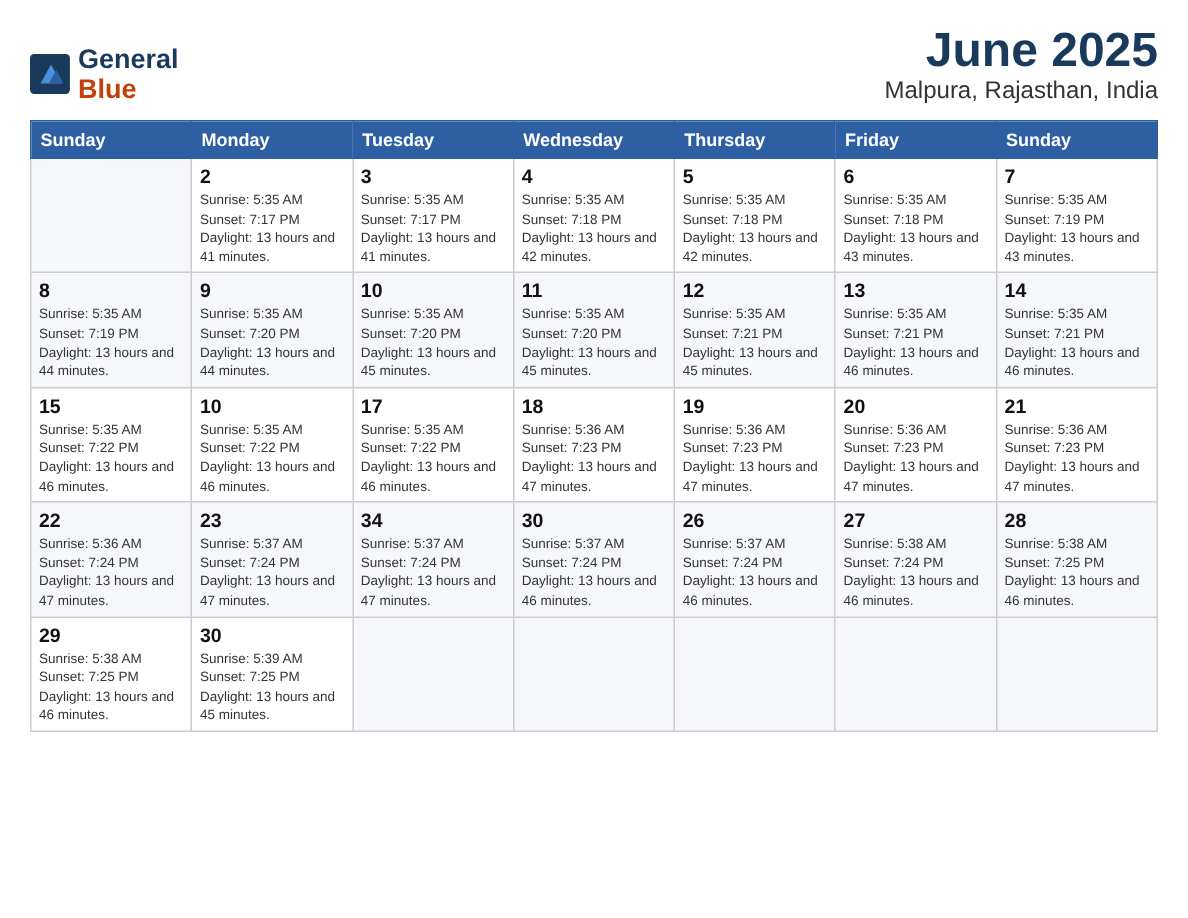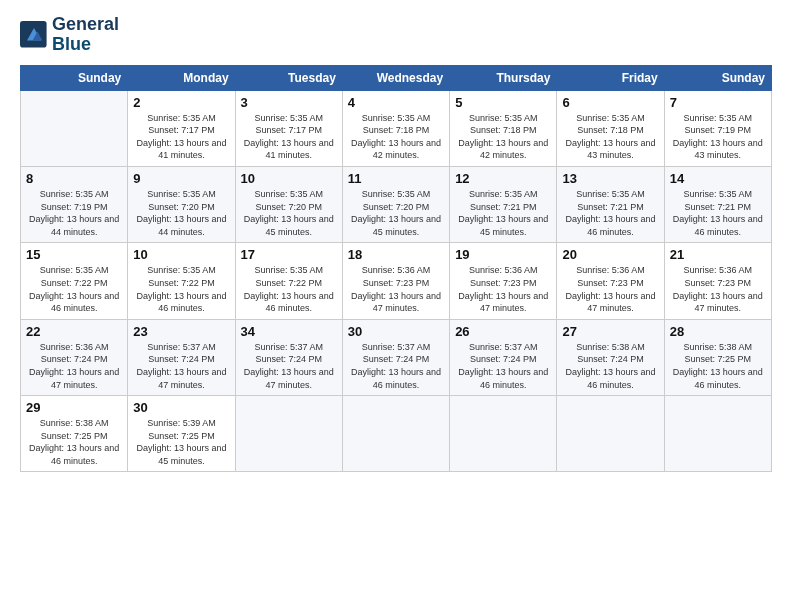--- a/index.html
+++ b/index.html
@@ -26,21 +26,21 @@
       display: flex;
       align-items: center;
     }
     .logo-text {
       font-size: 18px;
       font-weight: bold;
       color: #1a3a5c;
       line-height: 1.1;
     }
     .logo-text span {
-      color: #0c4a6e;
+      color: #c2410c;
     }
     .logo-icon {
       width: 28px;
       height: 28px;
       margin-right: 4px;
     }
     .title-block {
       text-align: right;
     }
     .title-block h1 {
@@ -54,21 +54,21 @@
       font-weight: normal;
     }
     .calendar-table {
       width: 100%;
       border-collapse: collapse;
       font-size: 10px;
     }
     .calendar-table thead tr th {
       background: #2e5fa3;
       color: #fff;
-      text-align: right;
+      text-align: left;
       padding: 5px 6px;
       font-size: 12px;
       font-weight: bold;
       border: 1px solid #2e5fa3;
     }
     .calendar-table tbody tr td {
       vertical-align: top;
       border: 1px solid #ccc;
       padding: 4px 5px;
       width: calc(100% / 7);
@@ -82,21 +82,20 @@
       font-size: 13px;
       font-weight: bold;
       color: #111;
       display: block;
       margin-bottom: 2px;
     }
     .day-info {
       font-size: 9px;
       color: #333;
       line-height: 1.4;
-      text-align: center;
     }
     .empty {
       background: #f5f7fb !important;
     }
   </style>
 </head>
 <body>
 
 <div class="page">
   <div class="header">
@@ -104,20 +103,24 @@
       <svg class="logo-icon" viewBox="0 0 40 40">
         <rect x="0" y="0" width="38" height="38" rx="4" fill="#1a3a5c"></rect>
         <polygon points="10,28 20,10 30,28" fill="#4a90d9"></polygon>
         <polygon points="18,28 25,15 32,28" fill="#2e5fa3"></polygon>
       </svg>
       <div class="logo-text">
         <div>General</div>
         <div><span>Blue</span></div>
       </div>
     </div>
+    <div class="title-block">
+      <h1>June 2025</h1>
+      <h2>Malpura, Rajasthan, India</h2>
+    </div>
   </div>
 
   <table class="calendar-table">
     <thead>
       <tr>
         <th>Sunday</th>
         <th>Monday</th>
         <th>Tuesday</th>
         <th>Wednesday</th>
         <th>Thursday</th>

